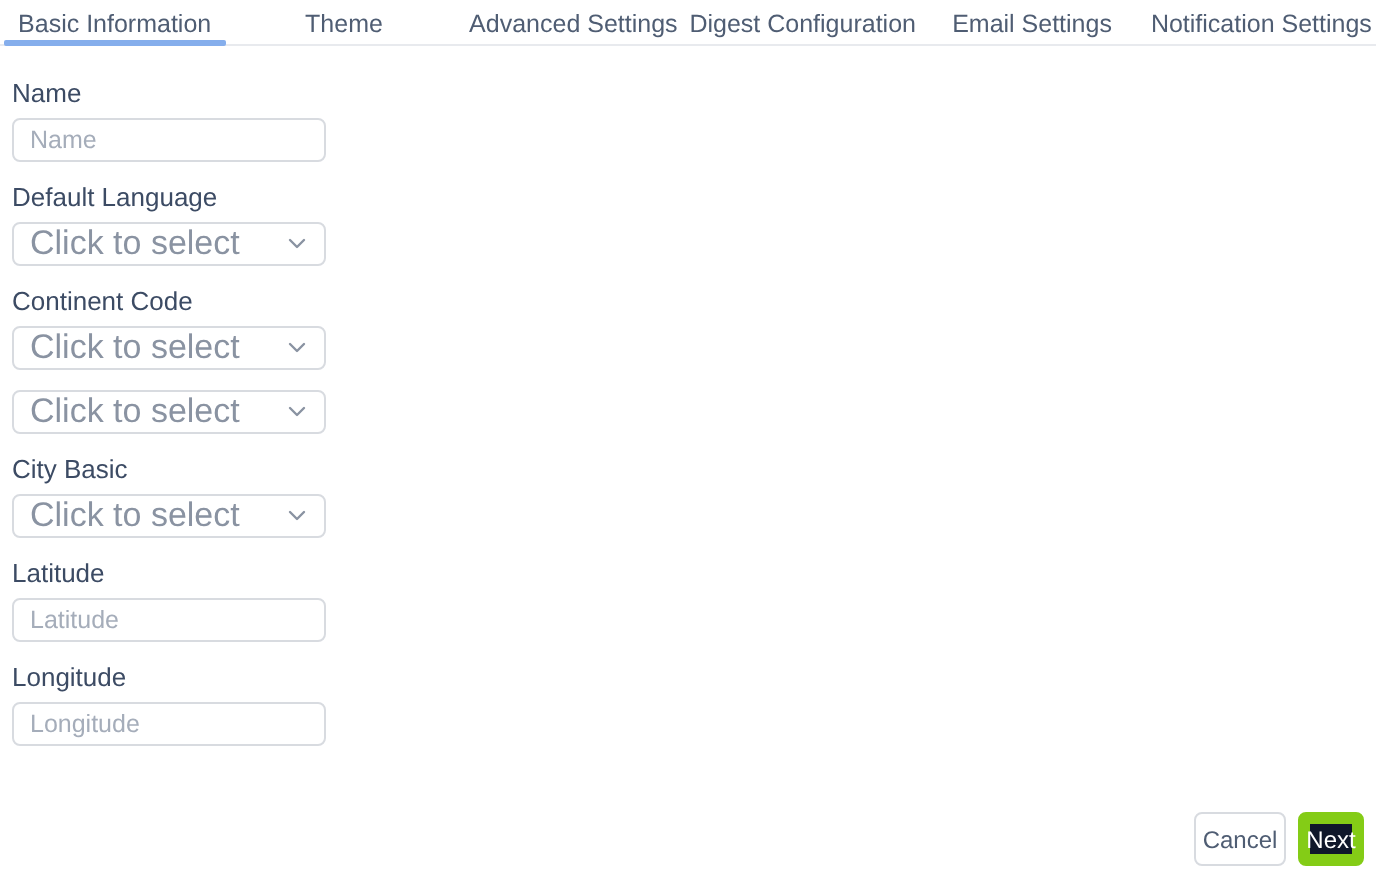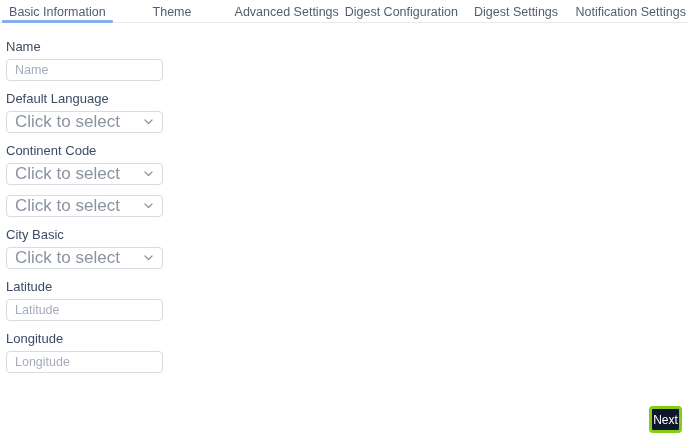--- a/index.html
+++ b/index.html
@@ -26,31 +26,31 @@
     display:flex; align-items:center; justify-content:space-between;
     padding:0 9px 0 8px; font-size:17px; color:#8a93a2; cursor:pointer; background:#fff; }
   .chevron { display:flex; align-items:center; }
 
   
   .footer { position:absolute; top:406px; right:6px; display:flex; gap:6px; }
   .btn { height:27px; border-radius:4px; font-size:12px; display:flex;
     align-items:center; justify-content:center; cursor:pointer;
     font-family:"Liberation Sans", sans-serif; }
   .btn-cancel { width:46px; background:#fff; border:1px solid #d8dbe0; color:#4f5d73; }
-  .btn-next { width:33px; background:#0f172a; border:3px solid #84cc16; color:#fff; }
+  .btn-next { width:33px; background:#0f172a; border:6px solid #84cc16; color:#fff; }
 </style>
 </head>
 <body>
 
 <div class="tabs">
   <div class="tab active">Basic Information</div>
   <div class="tab">Theme</div>
   <div class="tab">Advanced Settings</div>
   <div class="tab">Digest Configuration</div>
-  <div class="tab">Digest Settings</div>
+  <div class="tab">Email Settings</div>
   <div class="tab">Notification Settings</div>
 </div>
 
 <div class="content">
 
   <div class="form-group">
     <label class="form-label">Name</label>
     <input class="text-input" type="text" placeholder="Name" style="">
   </div>
 
@@ -107,14 +107,15 @@
   </div>
 
   <div class="form-group">
     <label class="form-label">Longitude</label>
     <input class="text-input" type="text" placeholder="Longitude" style="">
   </div>
 
 </div>
 
 <div class="footer">
+  <div class="btn btn-cancel">Cancel</div>
   <div class="btn btn-next">Next</div>
 </div>
 
 </body></html>

